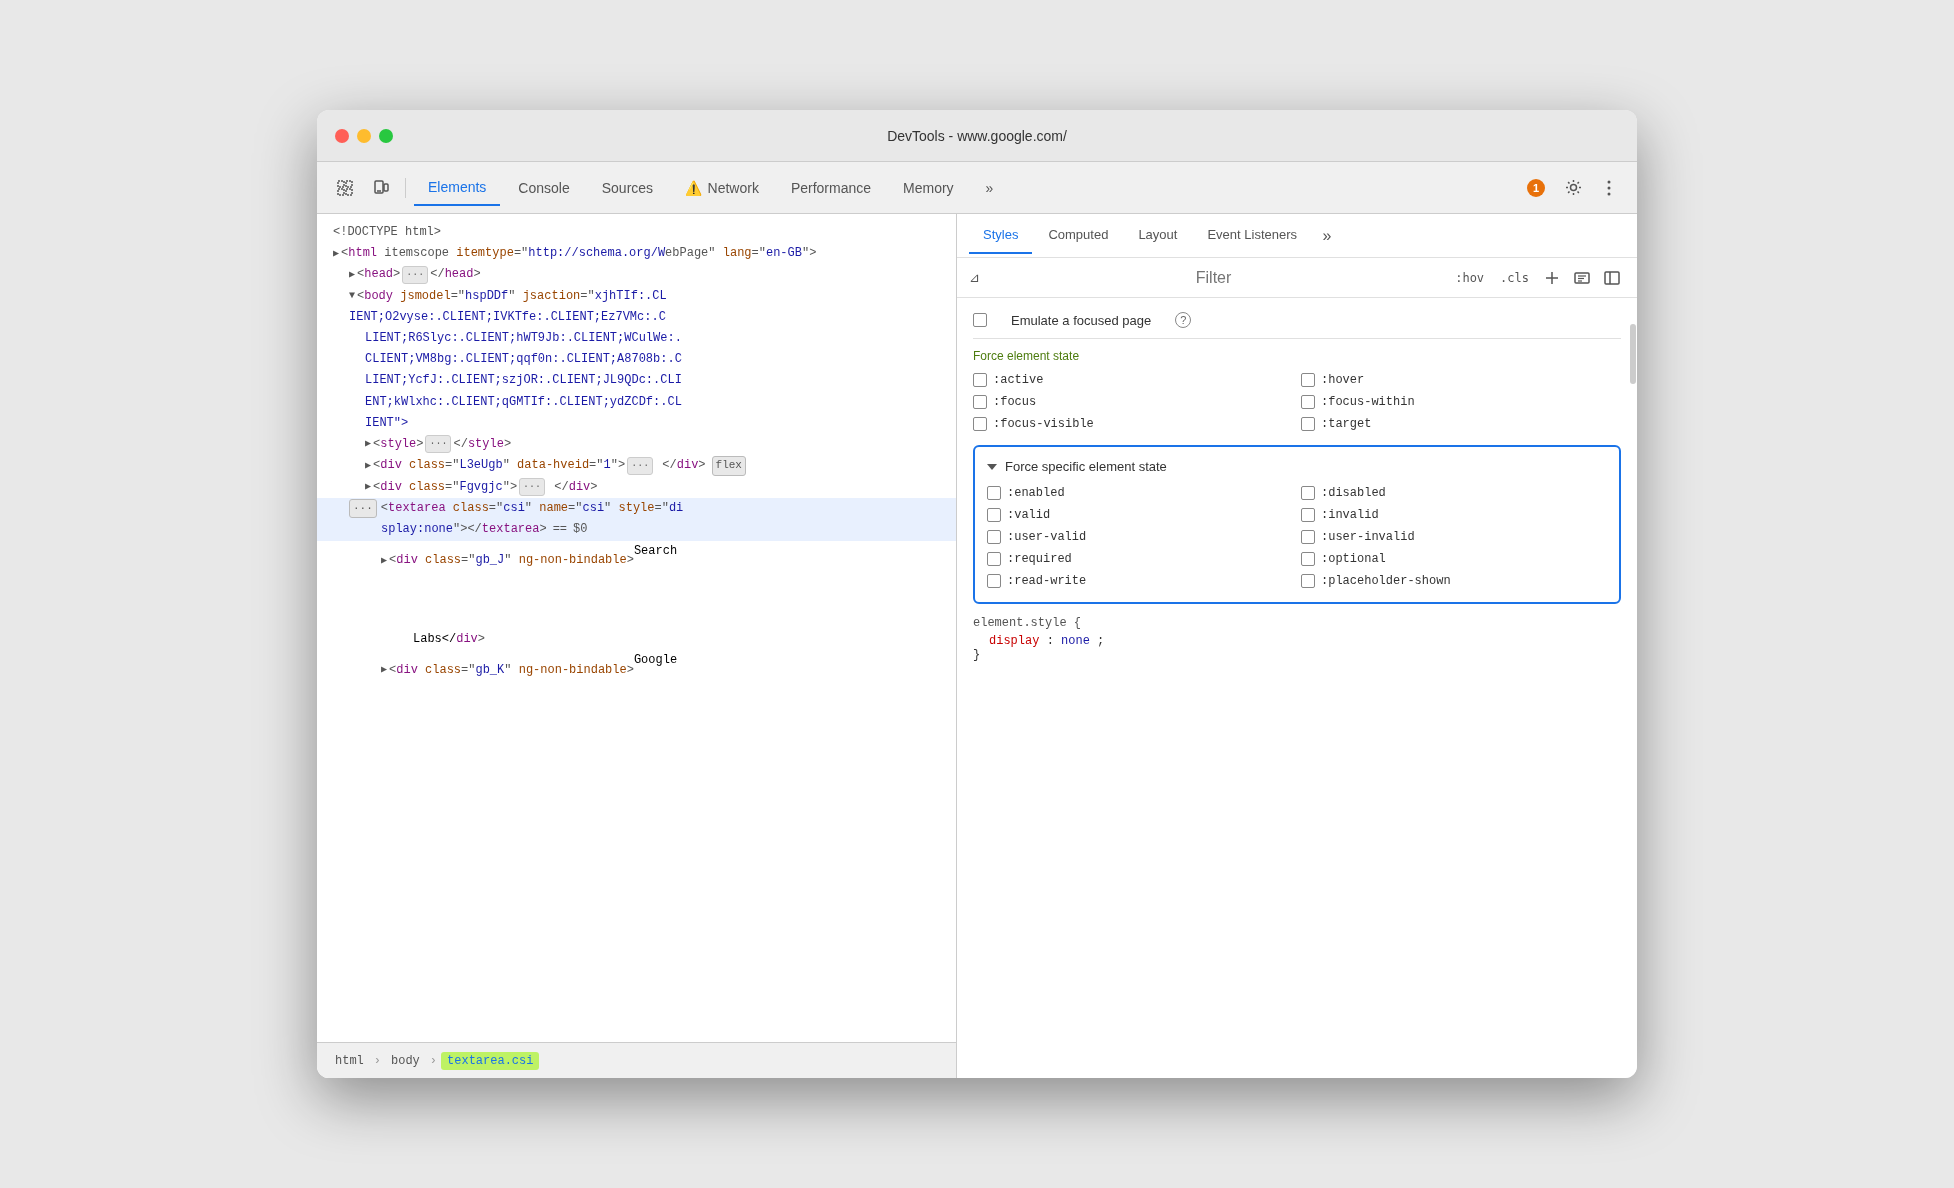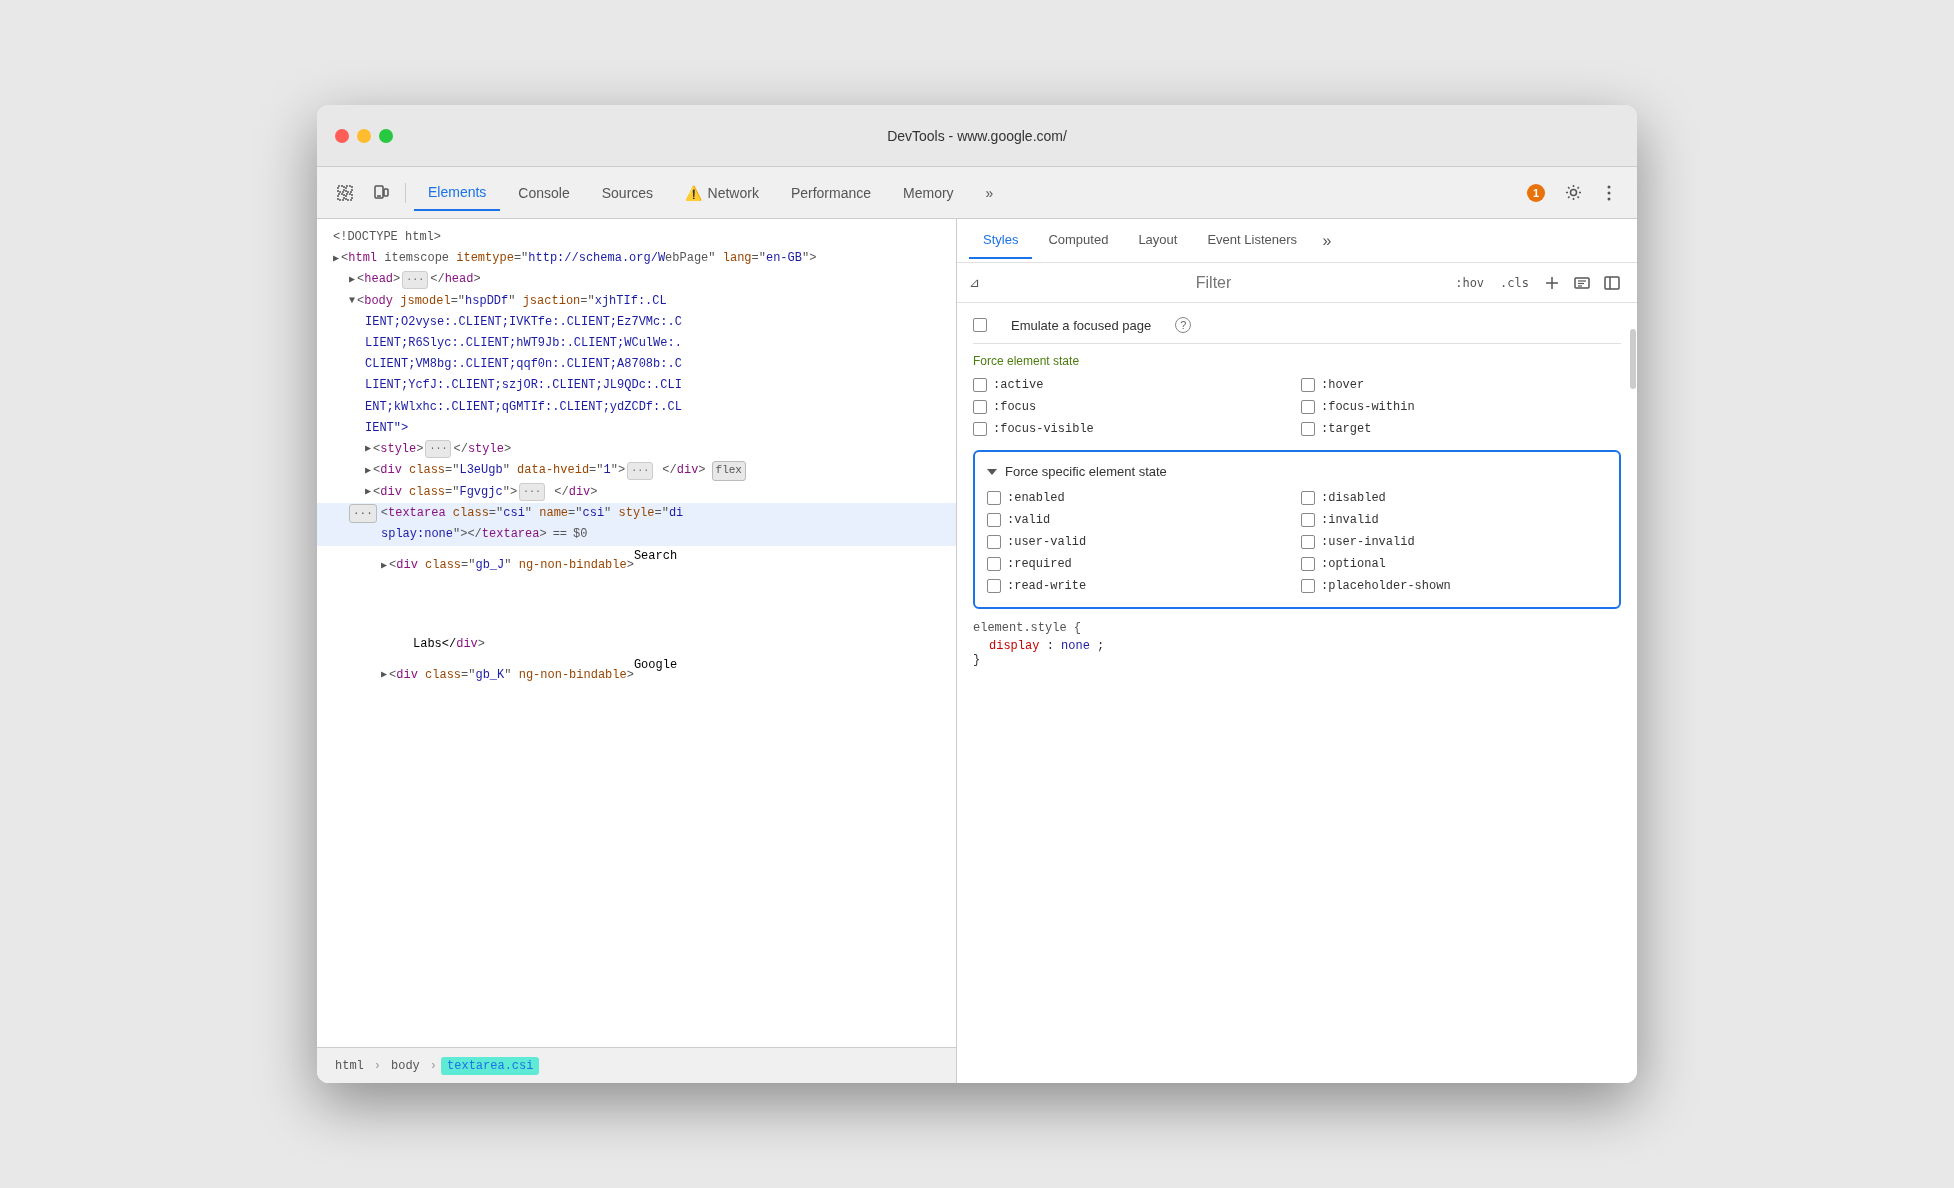--- a/index.html
+++ b/index.html
@@ -15,21 +15,21 @@
     .window {
       width: 1320px;
       background: #f5f5f5;
       border-radius: 12px;
       box-shadow: 0 20px 60px rgba(0,0,0,0.4);
       overflow: hidden;
     }
     
     .titlebar {
       background: #e8e8e8;
-      height: 62px;
+      height: 52px;
       display: flex;
       align-items: center;
       justify-content: center;
       position: relative;
       border-bottom: 1px solid #ccc;
     }
     .titlebar-buttons {
       position: absolute;
       left: 18px;
       display: flex;
@@ -220,21 +220,21 @@
       font-family: 'Menlo', 'Monaco', 'Courier New', monospace;
       font-size: 12px;
     }
     .breadcrumb-item {
       color: #555;
       cursor: pointer;
       padding: 2px 6px;
       border-radius: 3px;
     }
     .breadcrumb-item.active {
-      background: #5eead4;
+      background: #bef264;
       color: #1a73e8;
     }
     
     .styles-panel {
       flex: 1;
       background: #fff;
       display: flex;
       flex-direction: column;
     }
     .styles-tabs {
@@ -540,21 +540,21 @@
           <span class="ellipsis-badge">···</span>
           <span class="tag-bracket">&lt;/</span><span class="tag-name">head</span><span class="tag-bracket">&gt;</span>
         </div>
 
         <div class="dom-line" style="padding-left:32px;">
           <span class="collapse-arrow">▼</span>
           <span class="tag-bracket">&lt;</span><span class="tag-name">body</span>
           <span class="attr-name"> jsmodel</span><span style="color:#555">="</span><span class="attr-value">hspDDf</span><span style="color:#555">" </span>
           <span class="attr-name">jsaction</span><span style="color:#555">="</span><span class="attr-value">xjhTIf:.CL</span>
         </div>
-        <div class="dom-line" style="padding-left:48px;text-align:center;">
+        <div class="dom-line" style="padding-left:32px;text-align:center;">
           <span class="attr-value">IENT;O2vyse:.CLIENT;IVKTfe:.CLIENT;Ez7VMc:.C</span>
         </div>
         <div class="dom-line" style="padding-left:48px;">
           <span class="attr-value">LIENT;R6Slyc:.CLIENT;hWT9Jb:.CLIENT;WCulWe:.</span>
         </div>
         <div class="dom-line" style="padding-left:48px;">
           <span class="attr-value">CLIENT;VM8bg:.CLIENT;qqf0n:.CLIENT;A8708b:.C</span>
         </div>
         <div class="dom-line" style="padding-left:48px;">
           <span class="attr-value">LIENT;YcfJ:.CLIENT;szjOR:.CLIENT;JL9QDc:.CLI</span>

